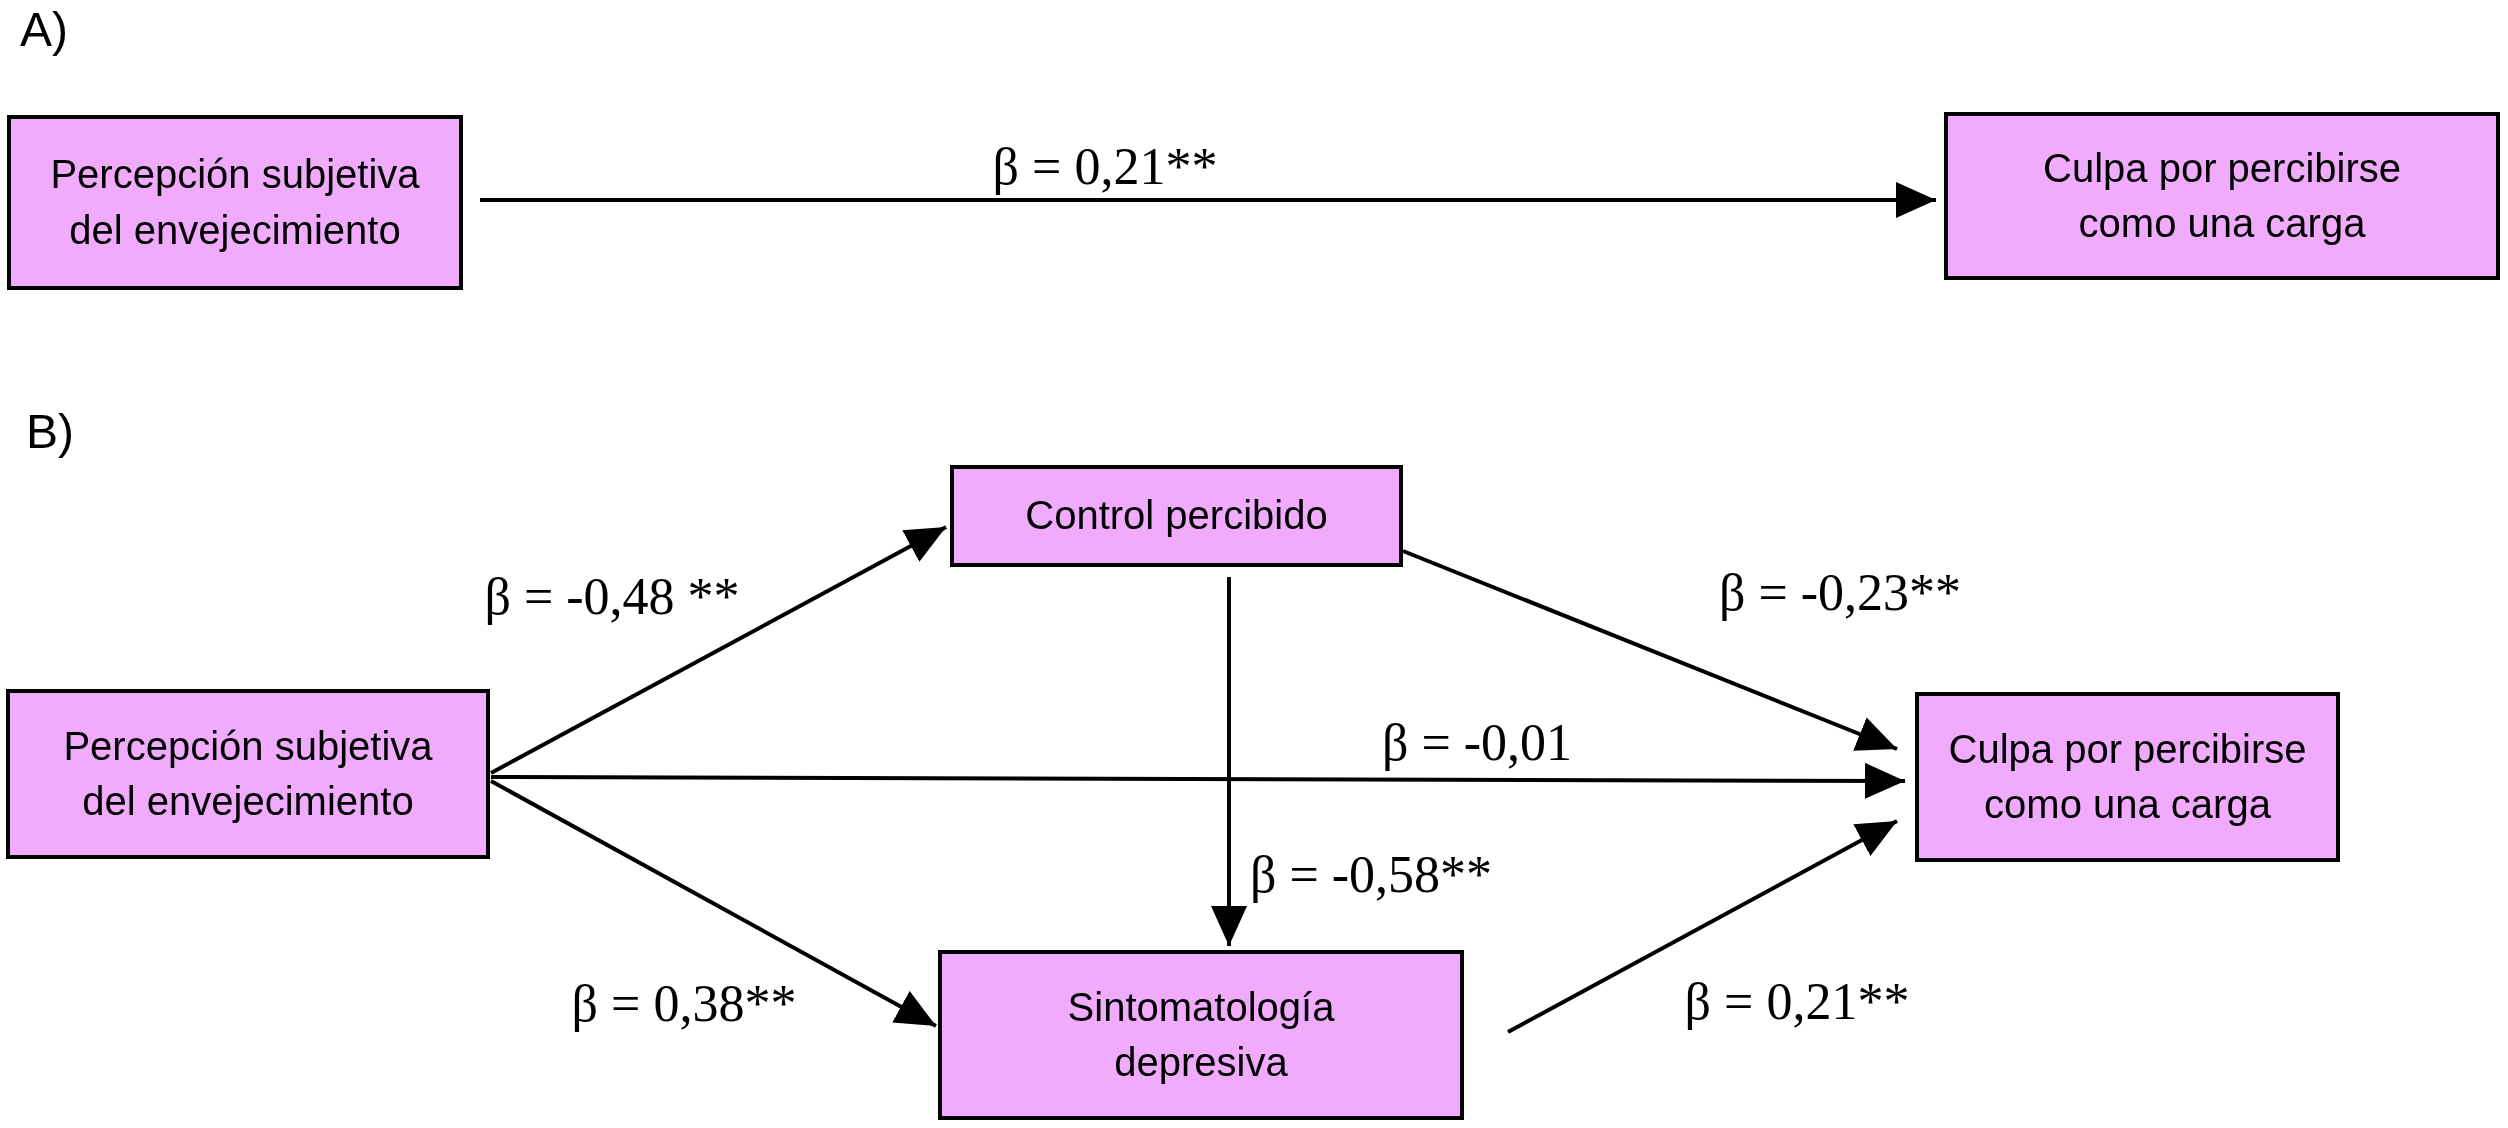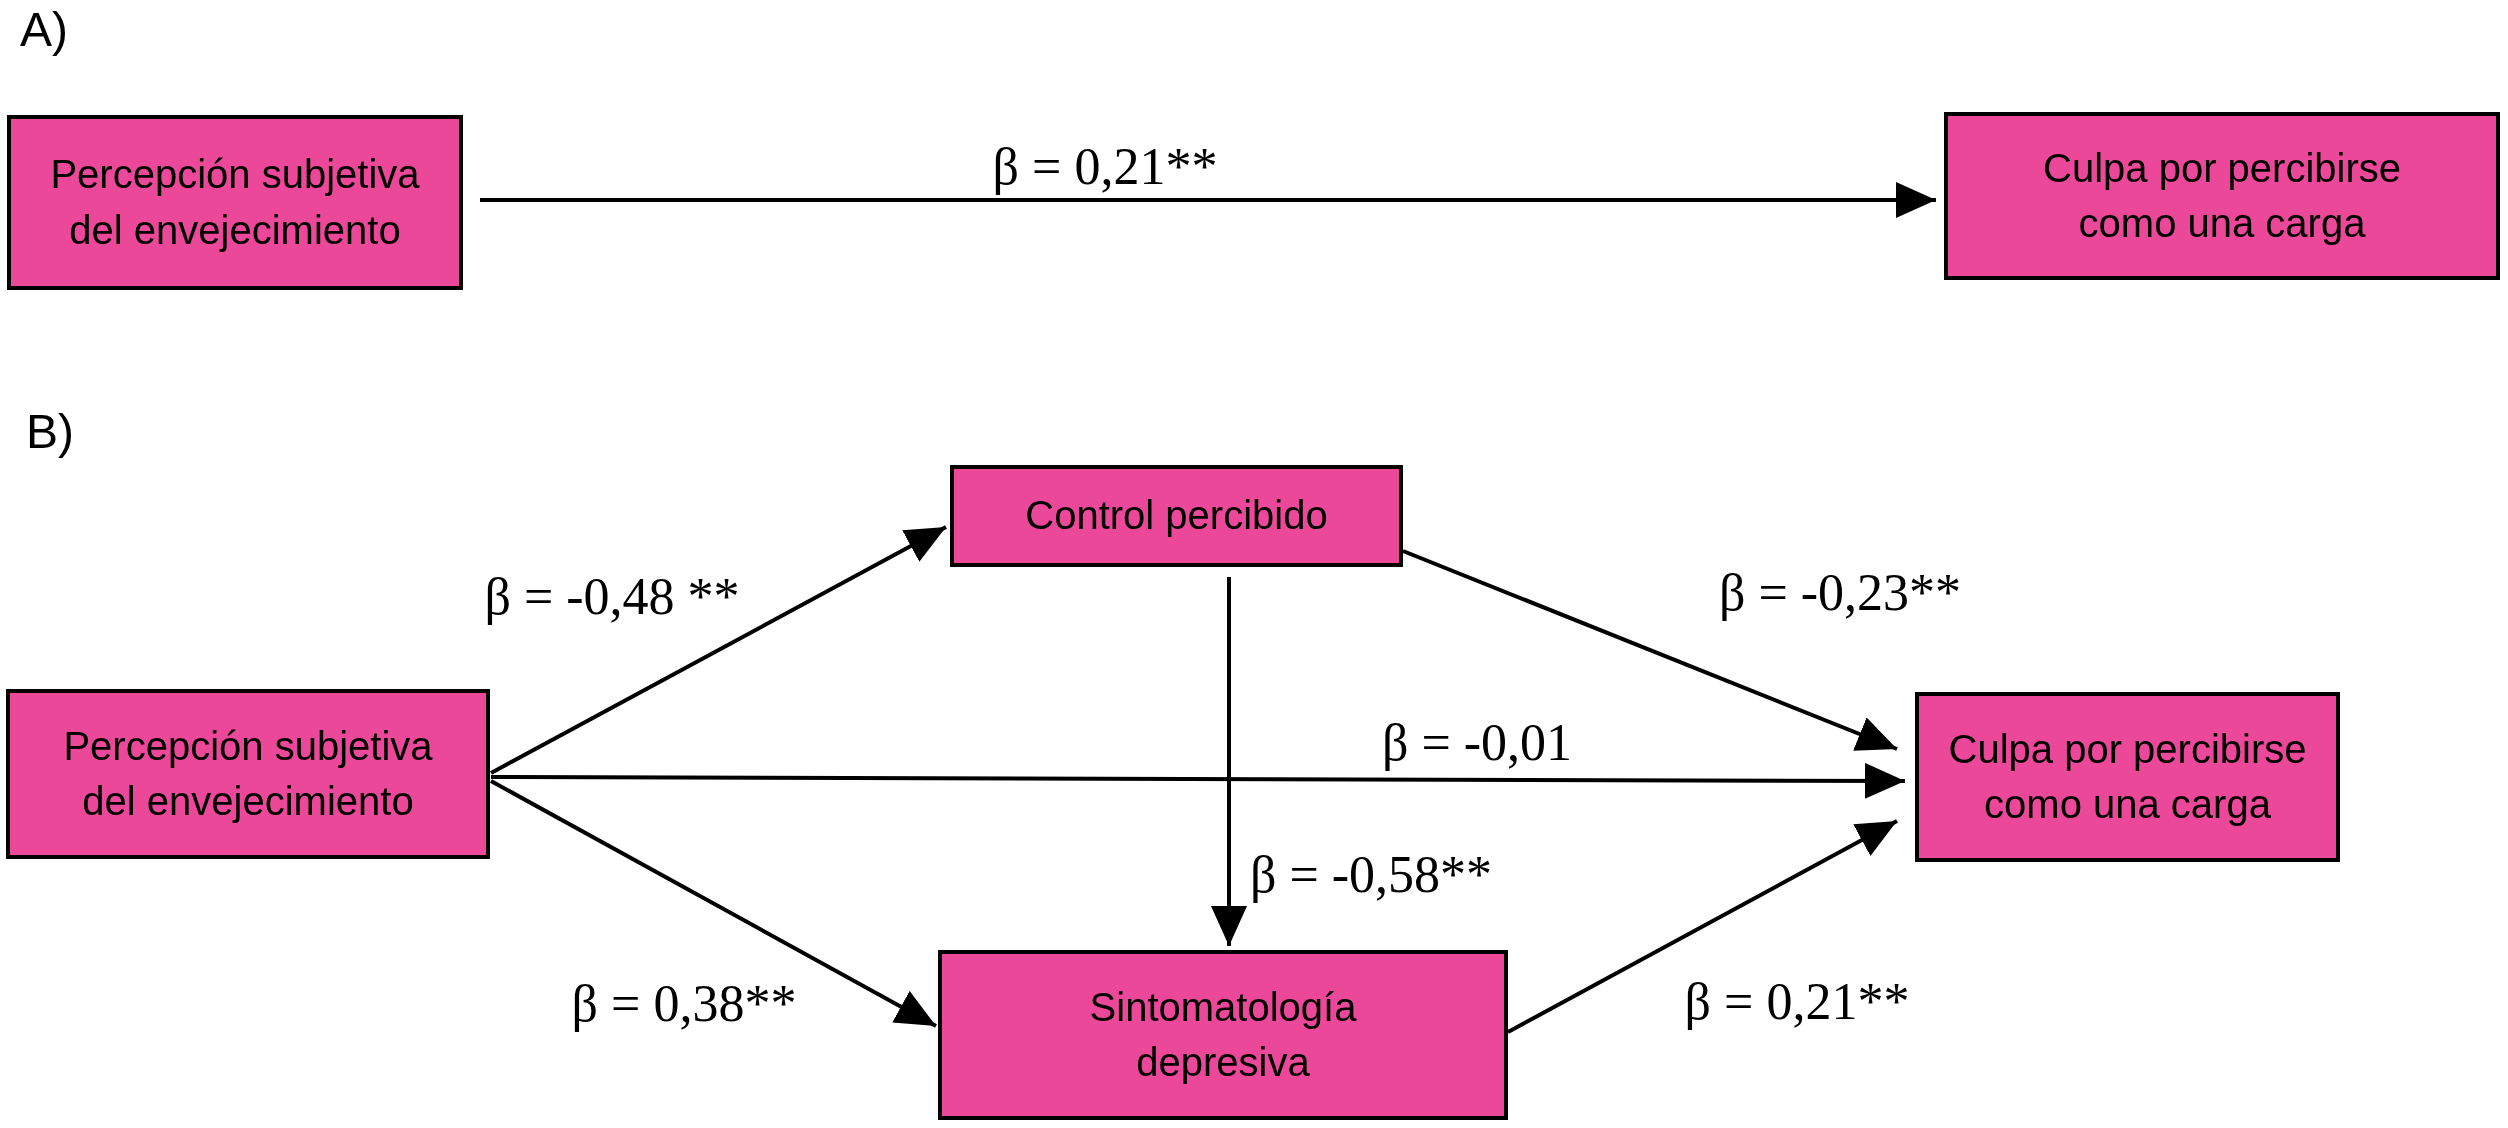--- a/index.html
+++ b/index.html
@@ -23,21 +23,21 @@
     height: 1128px;
   }
   .connector-layer line {
     stroke: #000000;
     stroke-width: 4;
   }
   .node {
     position: absolute;
     box-sizing: border-box;
     border: 4px solid #000000;
-    background: #ec4899;
+    background: #f0abfc;
     display: flex;
     align-items: center;
     justify-content: center;
     text-align: center;
     font-size: 40px;
     line-height: 1.38;
     white-space: pre-line;
   }
   .panel-label {
     position: absolute;
@@ -80,21 +80,21 @@
   <div class="node" style="left:7px; top:115px; width:456px; height:175px;">Percepción subjetiva
 del envejecimiento</div>
   <div class="node" style="left:1944px; top:112px; width:556px; height:168px;">Culpa por percibirse
 como una carga</div>
 
   <div class="coef" style="left:1105px; top:166px;">β = 0,21**</div>
 
   <div class="node" style="left:6px; top:689px; width:484px; height:170px;">Percepción subjetiva
 del envejecimiento</div>
   <div class="node" style="left:950px; top:465px; width:453px; height:102px;">Control percibido</div>
-  <div class="node" style="left:938px; top:950px; width:570px; height:170px;">Sintomatología
+  <div class="node" style="left:938px; top:950px; width:526px; height:170px;">Sintomatología
 depresiva</div>
   <div class="node" style="left:1915px; top:692px; width:425px; height:170px;">Culpa por percibirse
 como una carga</div>
 
   <div class="coef" style="left:612px;  top:596px;">β = -0,48 **</div>
   <div class="coef" style="left:1816px; top:592px;margin-left:24px;">β = -0,23**</div>
   <div class="coef" style="left:1477px; top:742px;">β = -0,01</div>
   <div class="coef" style="left:1371px; top:874px;">β = -0,58**</div>
   <div class="coef" style="left:684px;  top:1003px;">β = 0,38**</div>
   <div class="coef" style="left:1797px; top:1001px;">β = 0,21**</div>

